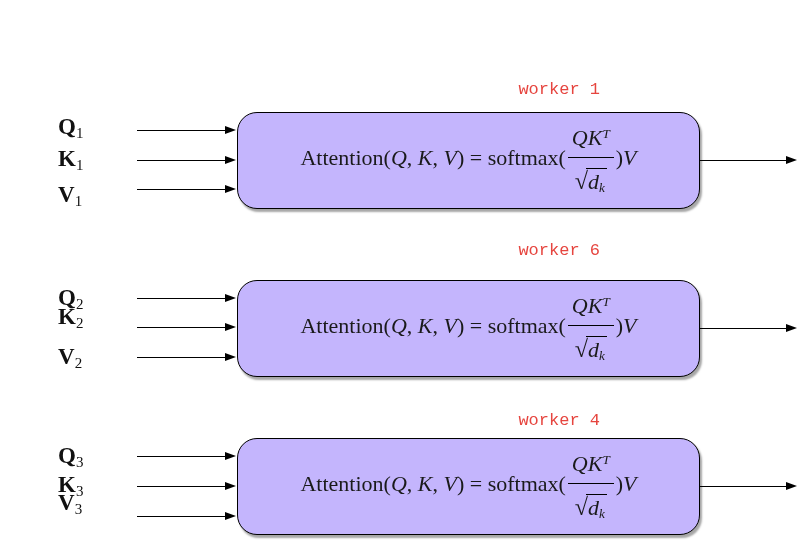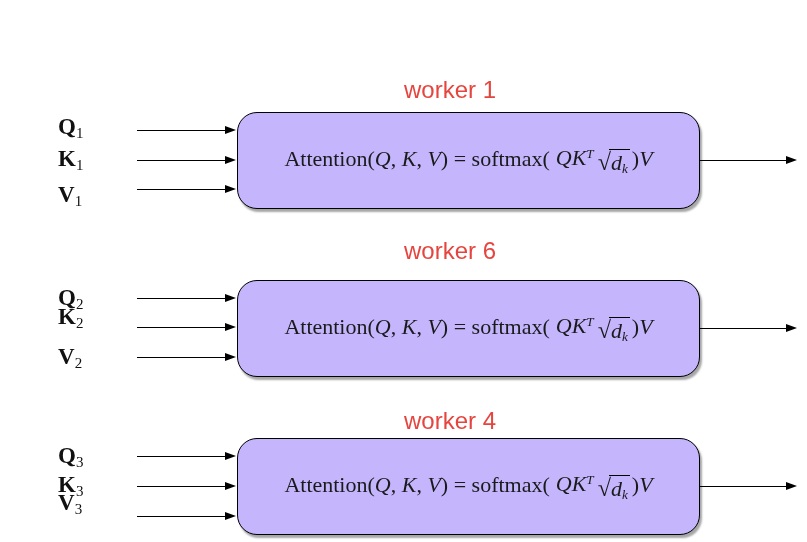--- a/index.html
+++ b/index.html
@@ -6,40 +6,40 @@
   .canvas {
     position:relative; width:807px; height:542px; background:#ffffff;
     font-family:"Liberation Sans", sans-serif; overflow:hidden;
   }
   .title {
     position:absolute; top:28px; left:90px; width:700px; text-align:center;
     font-size:20px; line-height:24px; color:#1a1a1a;
   }
   .group { position:absolute; inset:0; }
   .worker-label {
-    position:absolute; left:300px; width:300px; height:24px; text-align:center;
-    font-size:24px; line-height:24px; color:#e6453f;
+    position:absolute; left:300px; width:300px; height:24px; text-align:right;
+    font-size:17px; line-height:24px; color:#e6453f;font-family:Liberation Mono, monospace;
   }
   .box {
     position:absolute; left:237px; width:461px; height:95px;
     border:1px solid #000000; border-radius:20px; background:#c4b5fd;
     box-shadow:2px 3px 2px rgba(0,0,0,0.35);
     display:flex; align-items:center; justify-content:center;
   }
   .formula {
     font-family:"Liberation Serif","DejaVu Serif",serif;
     font-size:22px; color:#1a1a1a; white-space:pre;
   }
   .var { font-style:italic; }
   .rm  { font-style:normal; }
   .sup { font-size:0.6em; vertical-align:0.55em; }
   .ssub{ font-size:0.6em; vertical-align:-0.25em; }
   .frac {
-    display:inline-flex; flex-direction:row; text-align:center;
-    vertical-align:middle; margin:0 2px;
+    display:inline-flex; flex-direction:column; text-align:center;
+    vertical-align:middle; margin:0 2px;gap:6px;
   }
   .num { display:block; line-height:1.15; padding:0 4px 1px; }
   .fbar{ display:block; height:0; border-top:1.4px solid #000000; }
   .den { display:block; line-height:1.2; padding-top:2px; white-space:nowrap; }
   .radical { font-size:1.1em; }
   .radicand{ display:inline-block; border-top:1.2px solid #000000; margin-left:-2px; padding:0 2px; line-height:1.15; }
   .input-label {
     position:absolute; left:58px; height:26px; line-height:26px;
     font-family:"Liberation Serif","DejaVu Serif",serif;
     font-size:23px; font-weight:bold; color:#111111;

